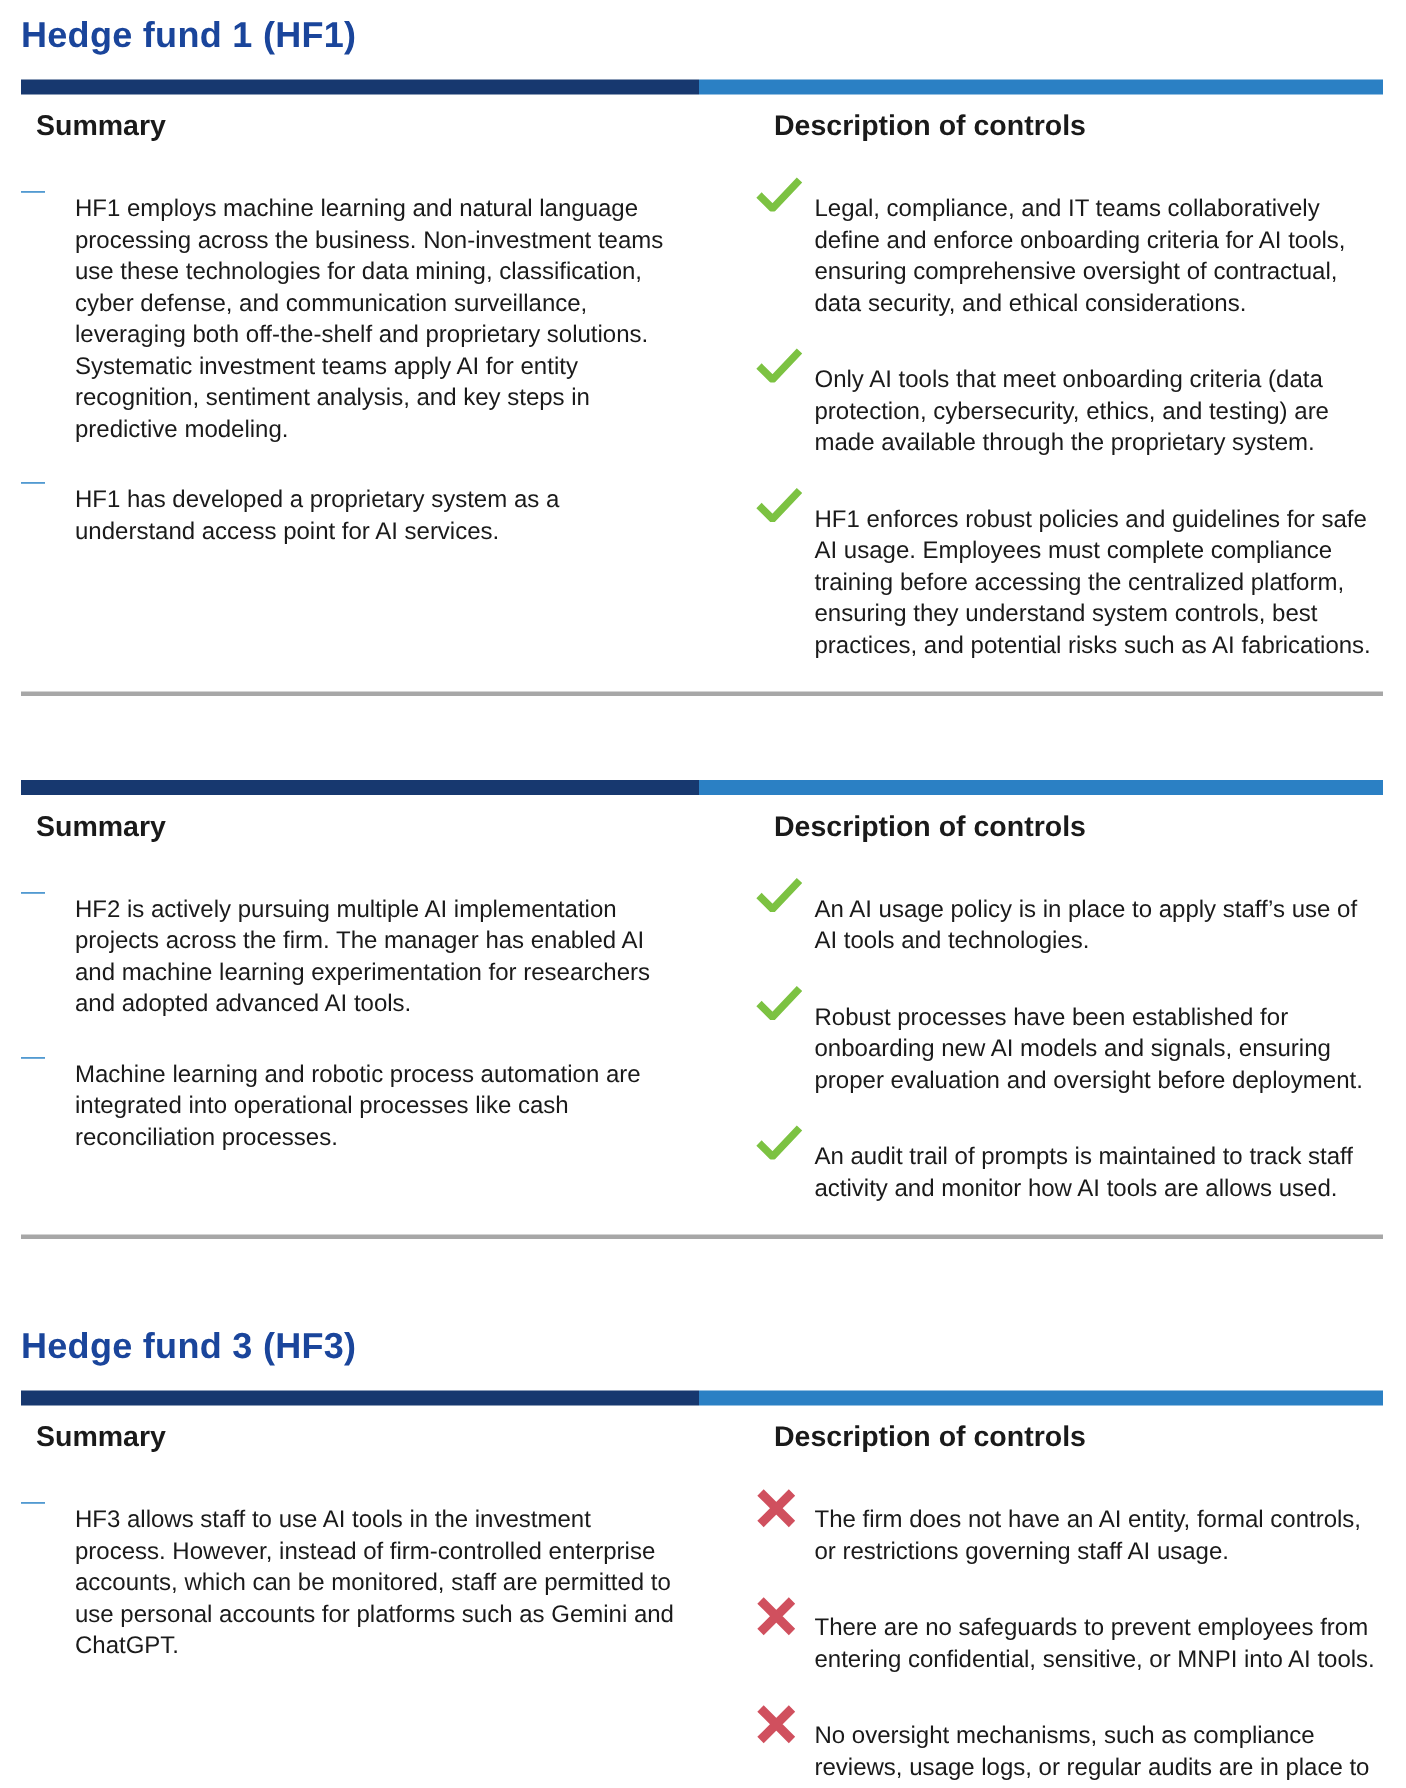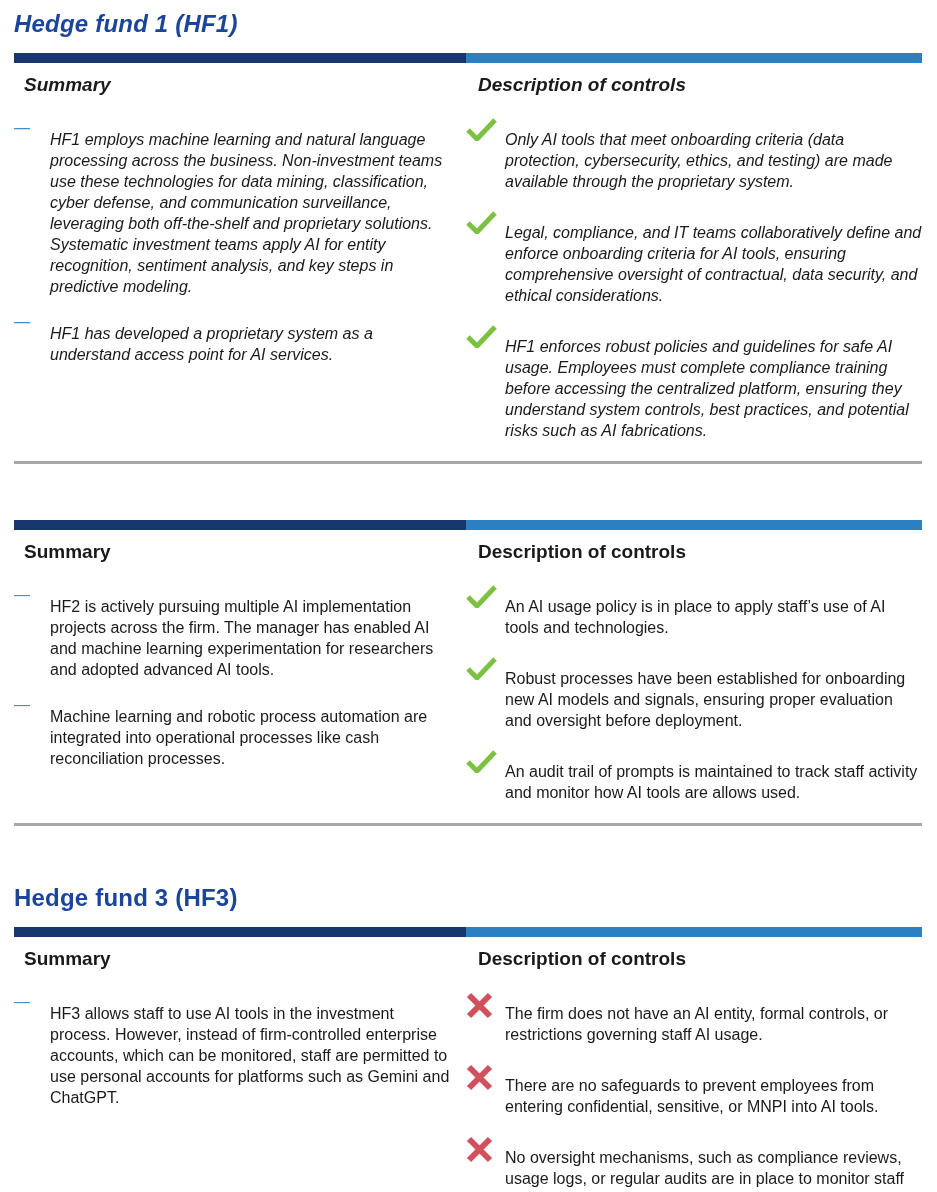--- a/index.html
+++ b/index.html
@@ -5,40 +5,41 @@
   * { box-sizing: border-box; margin: 0; padding: 0; }
   html, body { background: #ffffff; }
   body {
     width: 937px;
     min-height: 1192px;
     font-family: "Liberation Sans", "DejaVu Sans", sans-serif;
     color: #1a1a1a;
     overflow: hidden;
   }
   .section { margin-top: 56px; }
-  .section:first-of-type { margin-top: 8px; font-style: italic; }
+  .section:first-of-type { margin-top: 8px; }
   .section-title {
     font-size: 24px;
     line-height: 32px;
     font-weight: 700;
     letter-spacing: 0.2px;
     color: #1a459b;
     margin: 0 15px 13px 14px;
   }
   .bar {
     display: flex;
     height: 10px;
     margin: 0 15px 0 14px;
   }
   .bar-dark { width: 452px; background: #17386f; }
   .bar-light { flex: 1; background: #2b80c4; }
   .columns {
     display: grid;
     grid-template-columns: 452px 1fr;
     margin: 10px 15px 0 14px;
+    gap: 38px;
   }
   .col-left { padding-right: 11px; }
   .col-right { padding-left: 0; }
   .col-heading {
     font-size: 19px;
     line-height: 24px;
     font-weight: 700;
     color: #1a1a1a;
     padding-left: 10px;
     margin-bottom: 20px;
@@ -93,29 +94,29 @@
       </div>
     </div>
     <div class="col-right">
       <div class="col-heading">Description of controls</div>
       <div class="item">
         <span class="icon-cell">
           <svg width="31" height="23" viewBox="0 0 31 23">
               <path d="M2 12 L11 21 L29 2" fill="none" stroke="#7cc242" stroke-width="5"></path>
             </svg>
         </span>
+        <span class="item-text">Legal, compliance, and IT teams collaboratively define and enforce onboarding criteria for AI tools, ensuring comprehensive oversight of contractual, data security, and ethical considerations.</span>
+      </div>
+      <div class="item">
+        <span class="icon-cell">
+          <svg width="31" height="23" viewBox="0 0 31 23">
+              <path d="M2 12 L11 21 L29 2" fill="none" stroke="#7cc242" stroke-width="5"></path>
+            </svg>
+        </span>
         <span class="item-text">Only AI tools that meet onboarding criteria (data protection, cybersecurity, ethics, and testing) are made available through the proprietary system.</span>
-      </div>
-      <div class="item">
-        <span class="icon-cell">
-          <svg width="31" height="23" viewBox="0 0 31 23">
-              <path d="M2 12 L11 21 L29 2" fill="none" stroke="#7cc242" stroke-width="5"></path>
-            </svg>
-        </span>
-        <span class="item-text">Legal, compliance, and IT teams collaboratively define and enforce onboarding criteria for AI tools, ensuring comprehensive oversight of contractual, data security, and ethical considerations.</span>
       </div>
       <div class="item">
         <span class="icon-cell">
           <svg width="31" height="23" viewBox="0 0 31 23">
               <path d="M2 12 L11 21 L29 2" fill="none" stroke="#7cc242" stroke-width="5"></path>
             </svg>
         </span>
         <span class="item-text">HF1 enforces robust policies and guidelines for safe AI usage. Employees must complete compliance training before accessing the centralized platform, ensuring they understand system controls, best practices, and potential risks such as AI fabrications.</span>
       </div>
     </div>

